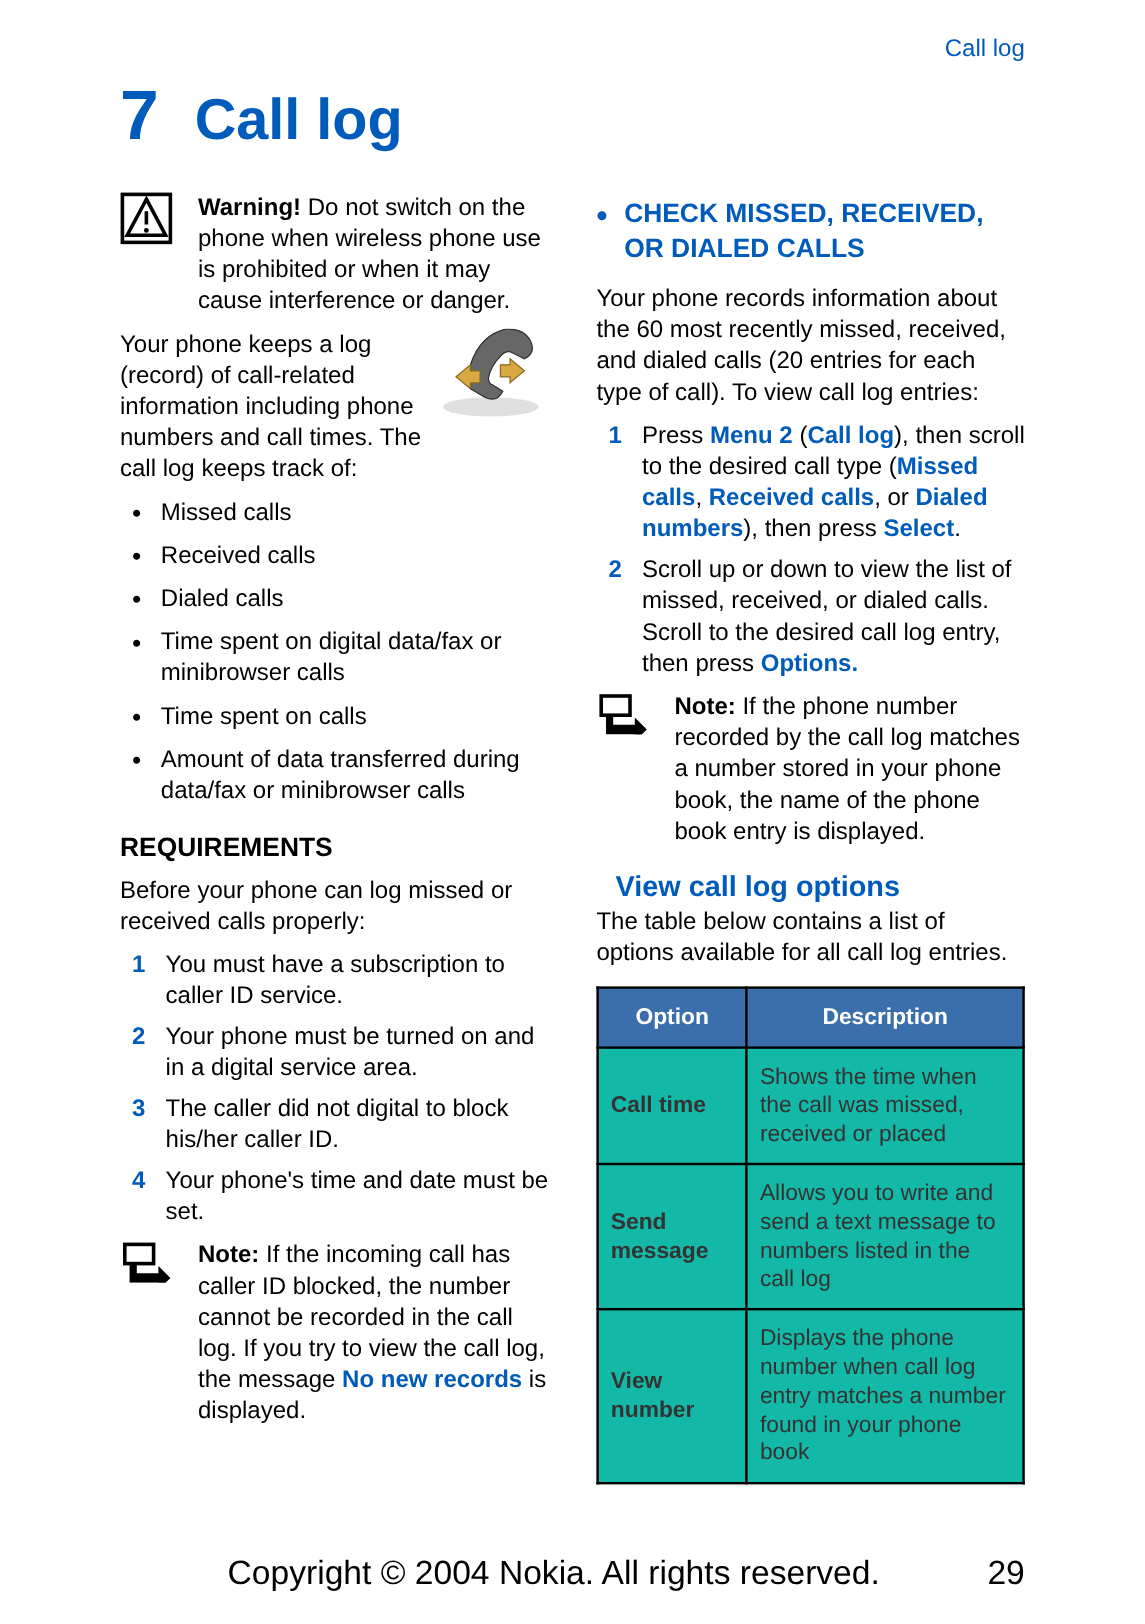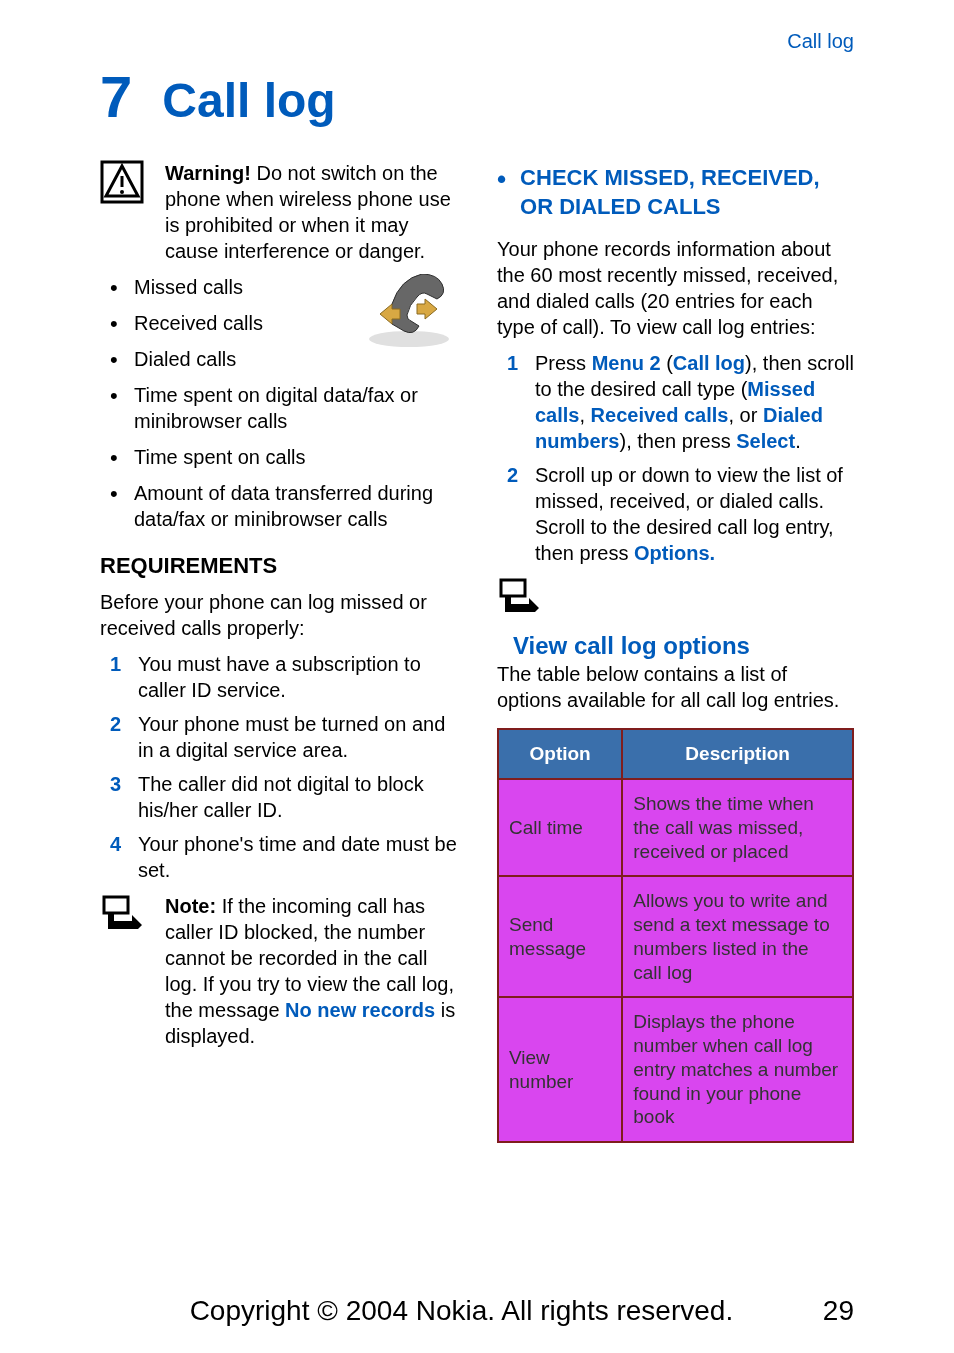--- a/index.html
+++ b/index.html
@@ -132,37 +132,37 @@
     margin: 18px 0 0 16px;
   }
   table.options {
     border-collapse: collapse;
     width: 100%;
     margin-top: 15px;
     font-size: 19px;
     line-height: 1.25;
   }
   table.options th, table.options td {
-    border: 2px solid #7f1d1d;
+    border: 2px solid #000000;
     padding: 12px 10px;
     vertical-align: middle;
     text-align: left;
   }
   table.options th {
     background: #3a6fab;
     color: #fff;
     font-weight: bold;
     text-align: center;
   }
   table.options td {
-    background: #d946ef;
+    background: #14b8a6;
     color: #333;
   }
   table.options td.opt-label {
-    font-weight: normal;
+    font-weight: bold;
     width: 35%;
   }
   .green { color: #3c8a20; }
   .footer {
     position: absolute;
     bottom: 26px;
     left: 100px;
     right: 100px;
     display: flex;
     justify-content: flex-end;
@@ -211,20 +211,21 @@
 
       <div>
         <div class="wrap-image">
           <svg width="95" height="75" viewBox="0 0 95 75">
             <ellipse cx="47" cy="65" rx="40" ry="8" fill="#e0e0e0"></ellipse>
             <path d="M30 50 q-5 -5 0 -20 q8 -25 30 -30 q15 0 20 10 q5 10 -5 15 l-10 -5 q-5 -3 -10 3 q-8 8 -10 18 q0 5 4 6 l8 5 q-5 10 -15 5 z" fill="#676767" stroke="#2f2f2f" stroke-width="1"></path>
             <path d="M55 30 l8 0 l0 -5 l12 10 l-12 10 l0 -5 l-8 0 z" fill="#d8a843" stroke="#8a6a20"></path>
             <path d="M38 45 l-8 0 l0 5 l-12 -10 l12 -10 l0 5 l8 0 z" fill="#d8a843" stroke="#8a6a20"></path>
           </svg>
         </div>
+        <span>Your phone keeps a log (record) of call-related information including phone numbers and call times. The call log keeps track of:</span>
       </div>
 
       <ul class="bullets">
         <li>Missed calls</li>
         <li>Received calls</li>
         <li>Dialed calls</li>
         <li>Time spent on digital data/fax or minibrowser calls</li>
         <li>Time spent on calls</li>
         <li>Amount of data transferred during data/fax or minibrowser calls</li>
       </ul>
@@ -283,20 +284,24 @@
           </span>
         </li>
       </ol>
 
       <div class="icon-row">
         <div class="icon-cell">
           <svg width="44" height="36" viewBox="0 0 44 36">
             <rect x="4" y="4" width="24" height="16" fill="none" stroke="#000" stroke-width="3"></rect>
             <path d="M14 20 l0 8 l18 0 l0 -6 l10 10 l-10 10 l0 -6 l-24 0 l0 -16" fill="#000"></path>
           </svg>
+        </div>
+        <div>
+          <b>Note:</b>
+          <span>If the phone number recorded by the call log matches a number stored in your phone book, the name of the phone book entry is displayed.</span>
         </div>
       </div>
 
       <div class="subsection">View call log options</div>
       <div>The table below contains a list of options available for all call log entries.</div>
 
       <table class="options">
         <thead>
           <tr>
             <th>Option</th>

